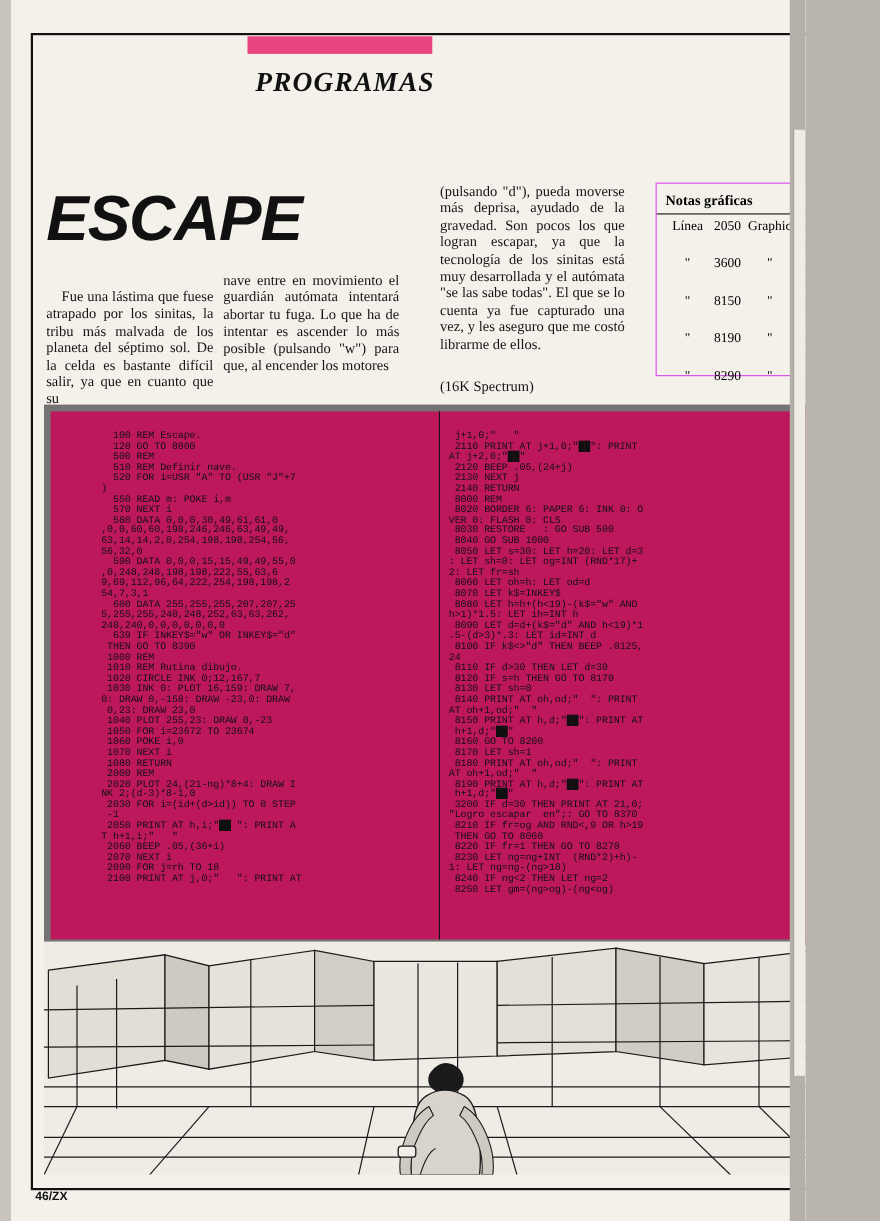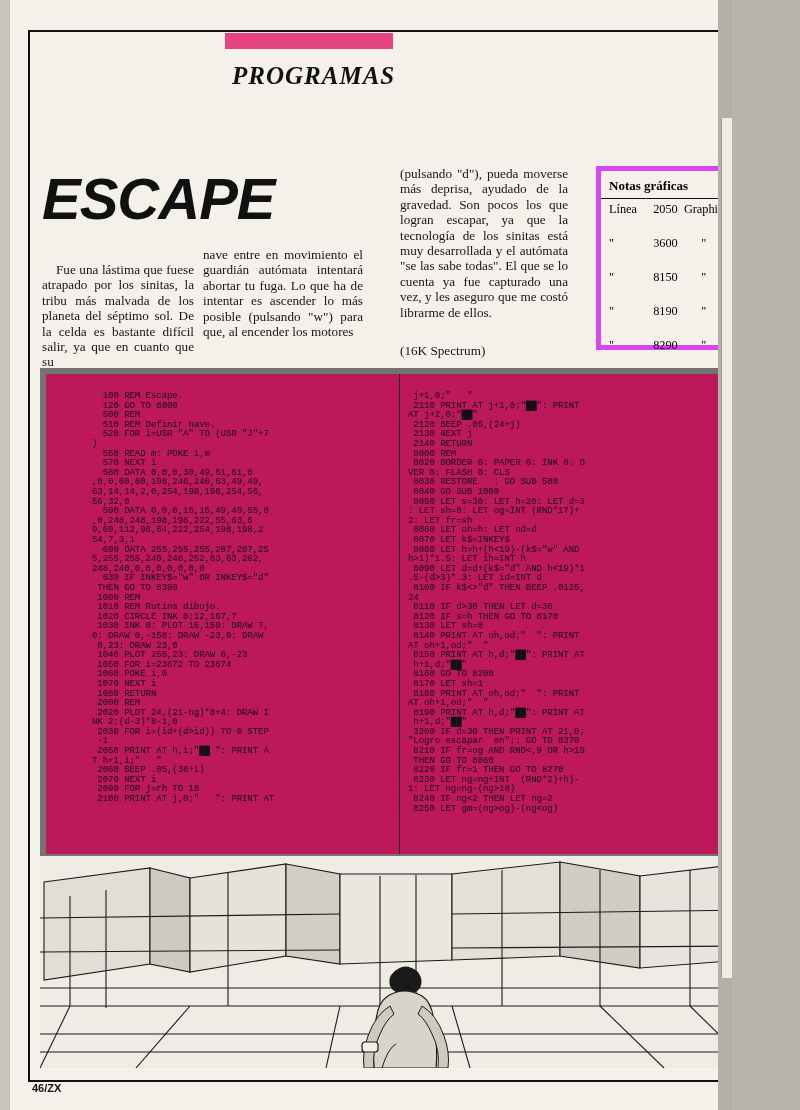--- a/index.html
+++ b/index.html
@@ -33,26 +33,26 @@
 
   
   .col{position:absolute;font-size:13.2px;line-height:15.4px;text-align:justify;color:#151515;}
   .col.c1{left:32px;top:262px;width:152px;}
   .col.c2{left:193px;top:247px;width:160px;}
   .col.c3{left:390px;top:166px;width:168px;}
   .col p{margin:0;text-indent:14px;}
   .col p.noind{text-indent:0;}
 
   
-  .notas{position:absolute;left:586px;top:166px;width:148px;height:174px;border:5px solid #d946ef;background:#f4f1eb;}
+  .notas{position:absolute;left:586px;top:166px;width:148px;height:174px;border:1px solid #d946ef;background:#f4f1eb;}
   .notas h4{margin:0;padding:7px 0 4px 8px;font-size:13px;font-weight:bold;font-family:"Liberation Serif",serif;}
   .notas .hr{height:1px;background:#111;margin:0 0 2px 0;}
   .notas table{border-collapse:collapse;width:100%;font-size:12.3px;}
   .notas td{padding:1px 2px;vertical-align:top;}
-  .notas td.c-line{width:58px;text-align:left;padding-left:8px;}
+  .notas td.c-line{width:58px;text-align:center;padding-left:8px;}
   .notas td.c-num{width:30px;text-align:left;}
   .notas td.c-g{width:38px;text-align:center;}
   .notas td.c-code{text-align:center;width:22px;}
 
   
   .listing{position:absolute;left:30px;top:368px;width:706px;height:480px;border:6px solid #737373;background:#be185d;}
   .listing .divider{position:absolute;left:353px;top:0;width:1px;height:480px;background:#111;}
   .code{
     position:absolute;font-family:"Liberation Mono", monospace;
     font-size:9.1px;line-height:9.6px;white-space:pre;color:#101010;letter-spacing:-0.1px;

